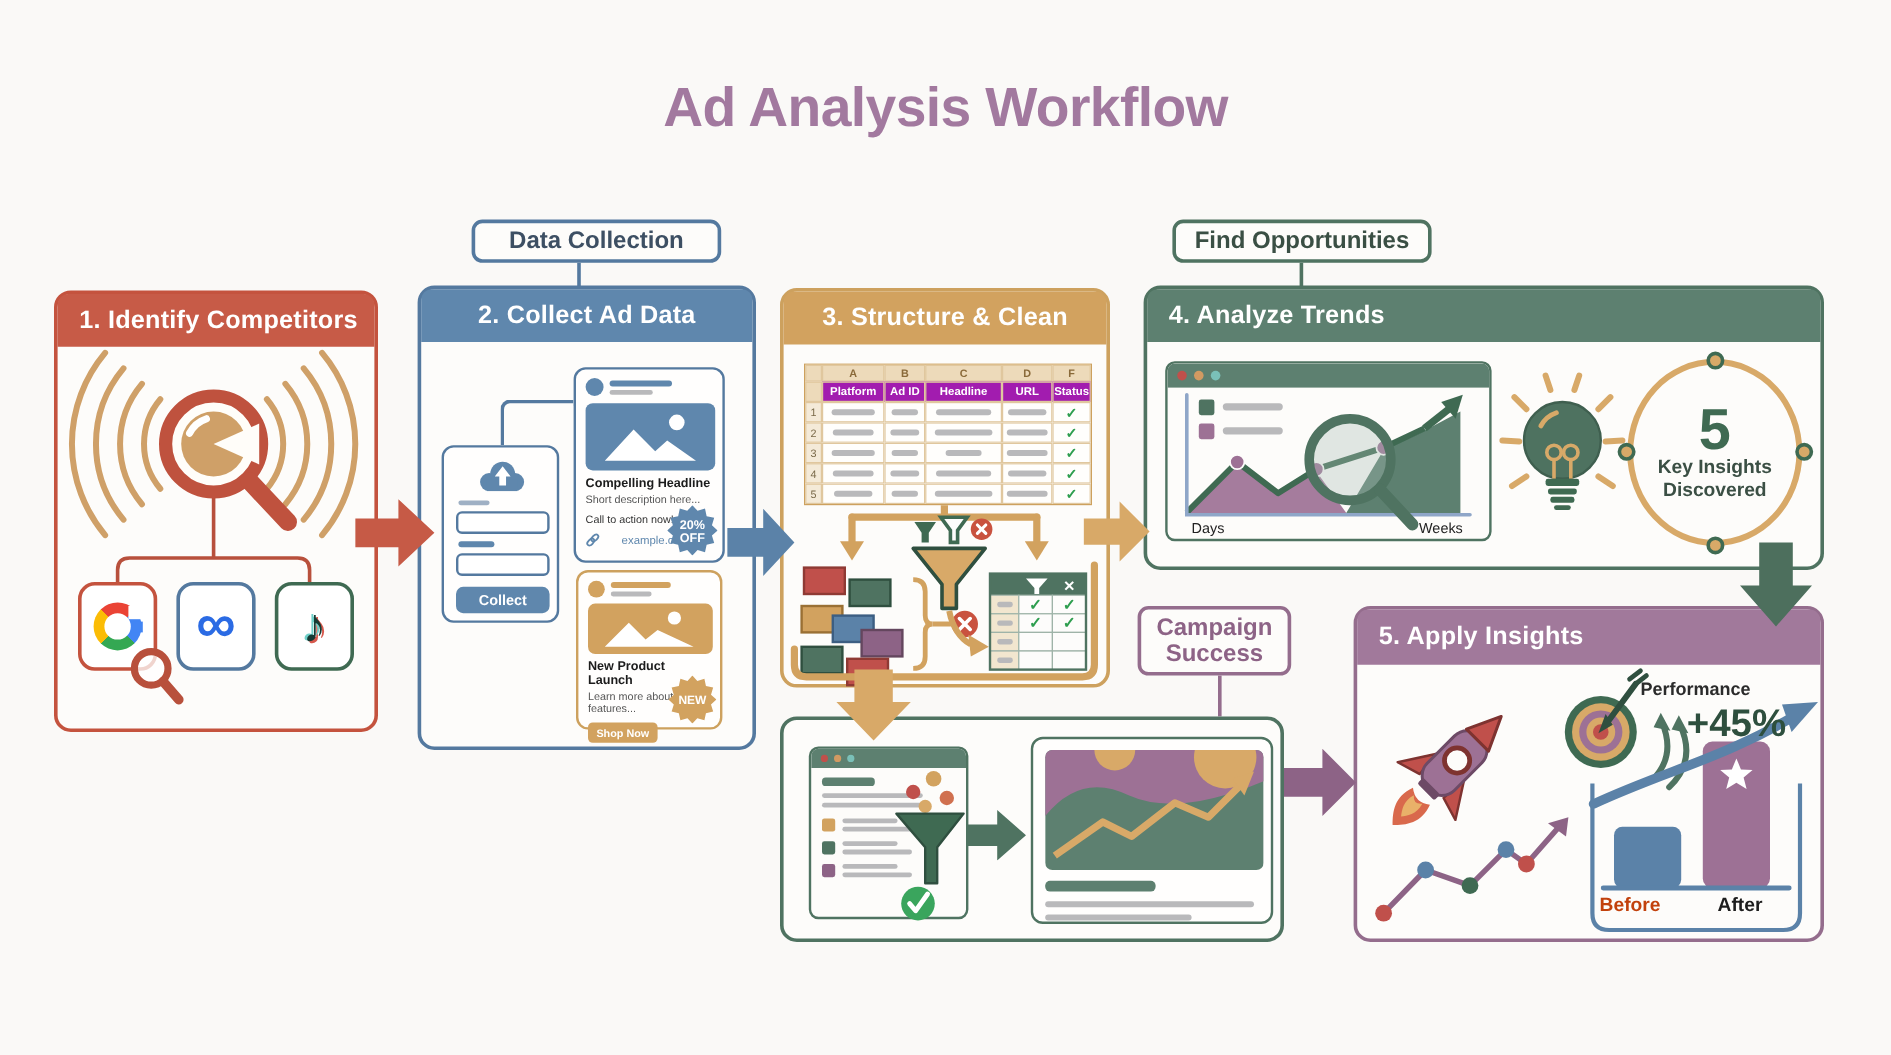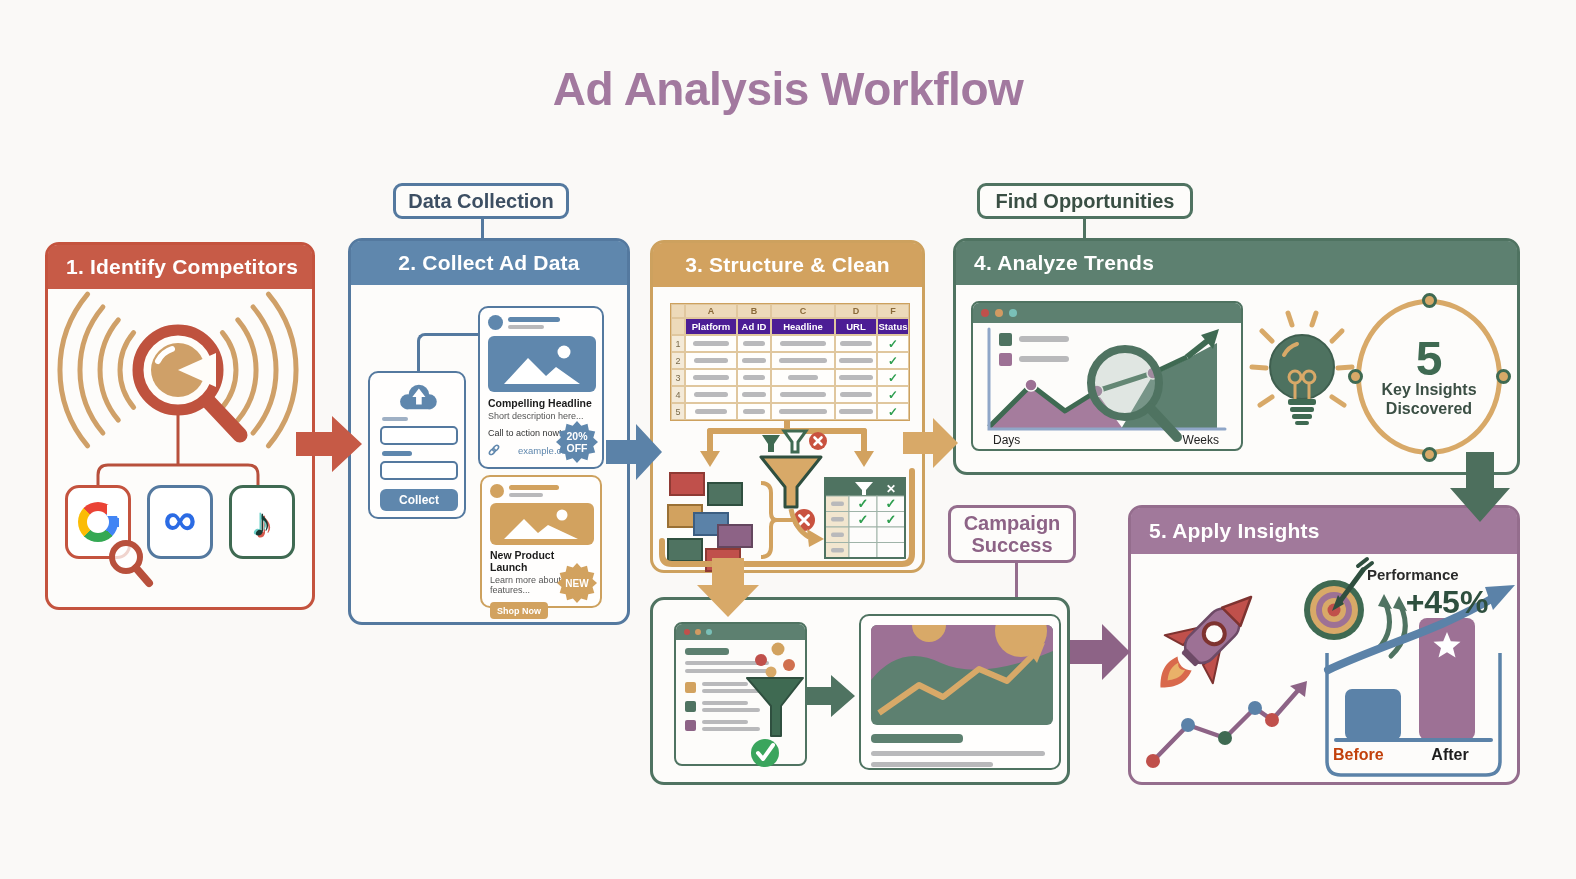--- a/index.html
+++ b/index.html
@@ -12,21 +12,21 @@
   .hdr.pad{padding-left:18px;}
   .taglabel{position:absolute;box-sizing:border-box;background:#fdfcfa;border-radius:9px;
        display:flex;align-items:center;justify-content:center;font-weight:bold;font-size:20px;text-align:center;line-height:1.12;}
   .conn{position:absolute;width:3px;}
   .grayline{background:#b9b9bb;border-radius:3px;}
   .adcard{position:absolute;background:#fffefd;border-radius:10px;box-sizing:border-box;}
   .sheet{position:absolute;display:grid;grid-template-columns:14px 52px 34px 64px 42px 32px;
          grid-auto-rows:auto;border:1.5px solid #cda15e;background:#fff;}
   .sc{border:0.5px solid #e0c79e;display:flex;align-items:center;justify-content:center;box-sizing:border-box;}
   .sc.letter{background:#eddaba;color:#8a6a3a;font-size:9px;font-weight:bold;height:14px;}
-  .sc.head{background:#4c1d95;color:#fff;font-size:9.5px;font-weight:bold;height:17px;}
+  .sc.head{background:#a21caf;color:#fff;font-size:9.5px;font-weight:bold;height:17px;}
   .sc.num{background:#f4ead8;color:#7a6a4a;font-size:9px;height:17px;}
   .sc.cell{background:#fffefc;height:17px;}
   .sc .bar{height:5px;background:#b9b9bb;border-radius:3px;}
   .sc.check{color:#2e9e4f;font-weight:bold;font-size:12px;background:#fffefc;height:17px;}
   .field{border:2px solid #54799f;border-radius:5px;background:#fff;}
   .browser{position:absolute;box-sizing:border-box;border:2.5px solid #4f7361;border-radius:8px;background:#fdfcfa;overflow:hidden;}
   .bbar{height:20px;background:#5d8070;display:flex;align-items:center;padding-left:8px;gap:6px;}
   .dot{width:8px;height:8px;border-radius:50%;}
   .insight-num{font-size:48px;font-weight:bold;color:#3f6a52;line-height:.95;}
   .insight-txt{font-size:16px;font-weight:bold;color:#3b4f44;line-height:1.15;}
@@ -42,21 +42,21 @@
 <svg width="0" height="0" style="position:absolute">
     <defs>
 <polygon id="star12" points="40,20 35.5,24.1 37.3,30 31.3,31.3 30,37.3 24.1,35.5 20,40 15.9,35.5 10,37.3 8.7,31.3 2.7,30 4.5,24.1 0,20 4.5,15.9 2.7,10 8.7,8.7 10,2.7 15.9,4.5 20,0 24.1,4.5 30,2.7 31.3,8.7 37.3,10 35.5,15.9"></polygon>
 </defs>
   </svg>
 
 <div id="canvas">
 
   <div class="abs" style="left:0;top:62px;width:1576px;text-align:center;font-size:46px;font-weight:800;color:#a2799f;letter-spacing:-0.5px;">Ad Analysis Workflow</div>
 
-  <div class="taglabel" style="left:393px;top:183px;width:176px;height:36px;border:3px solid #54799f;color:#3d4f63;">
+  <div class="taglabel" style="left:393px;top:183px;width:208px;height:36px;border:3px solid #54799f;color:#3d4f63;">
     <span>Data Collection</span>
   </div>
   <div class="conn" style="left:481px;top:219px;height:20px;background:#54799f;"></div>
 
   <div class="taglabel" style="left:977px;top:183px;width:216px;height:36px;border:3px solid #4f7361;color:#3a4f44;">
     <span>Find Opportunities</span>
   </div>
   <div class="conn" style="left:1083px;top:219px;height:20px;background:#4f7361;"></div>
 
   <div class="taglabel" style="left:948px;top:505px;width:128px;height:58px;border:3px solid #946d8d;color:#8d6386;padding:0 8px;">

